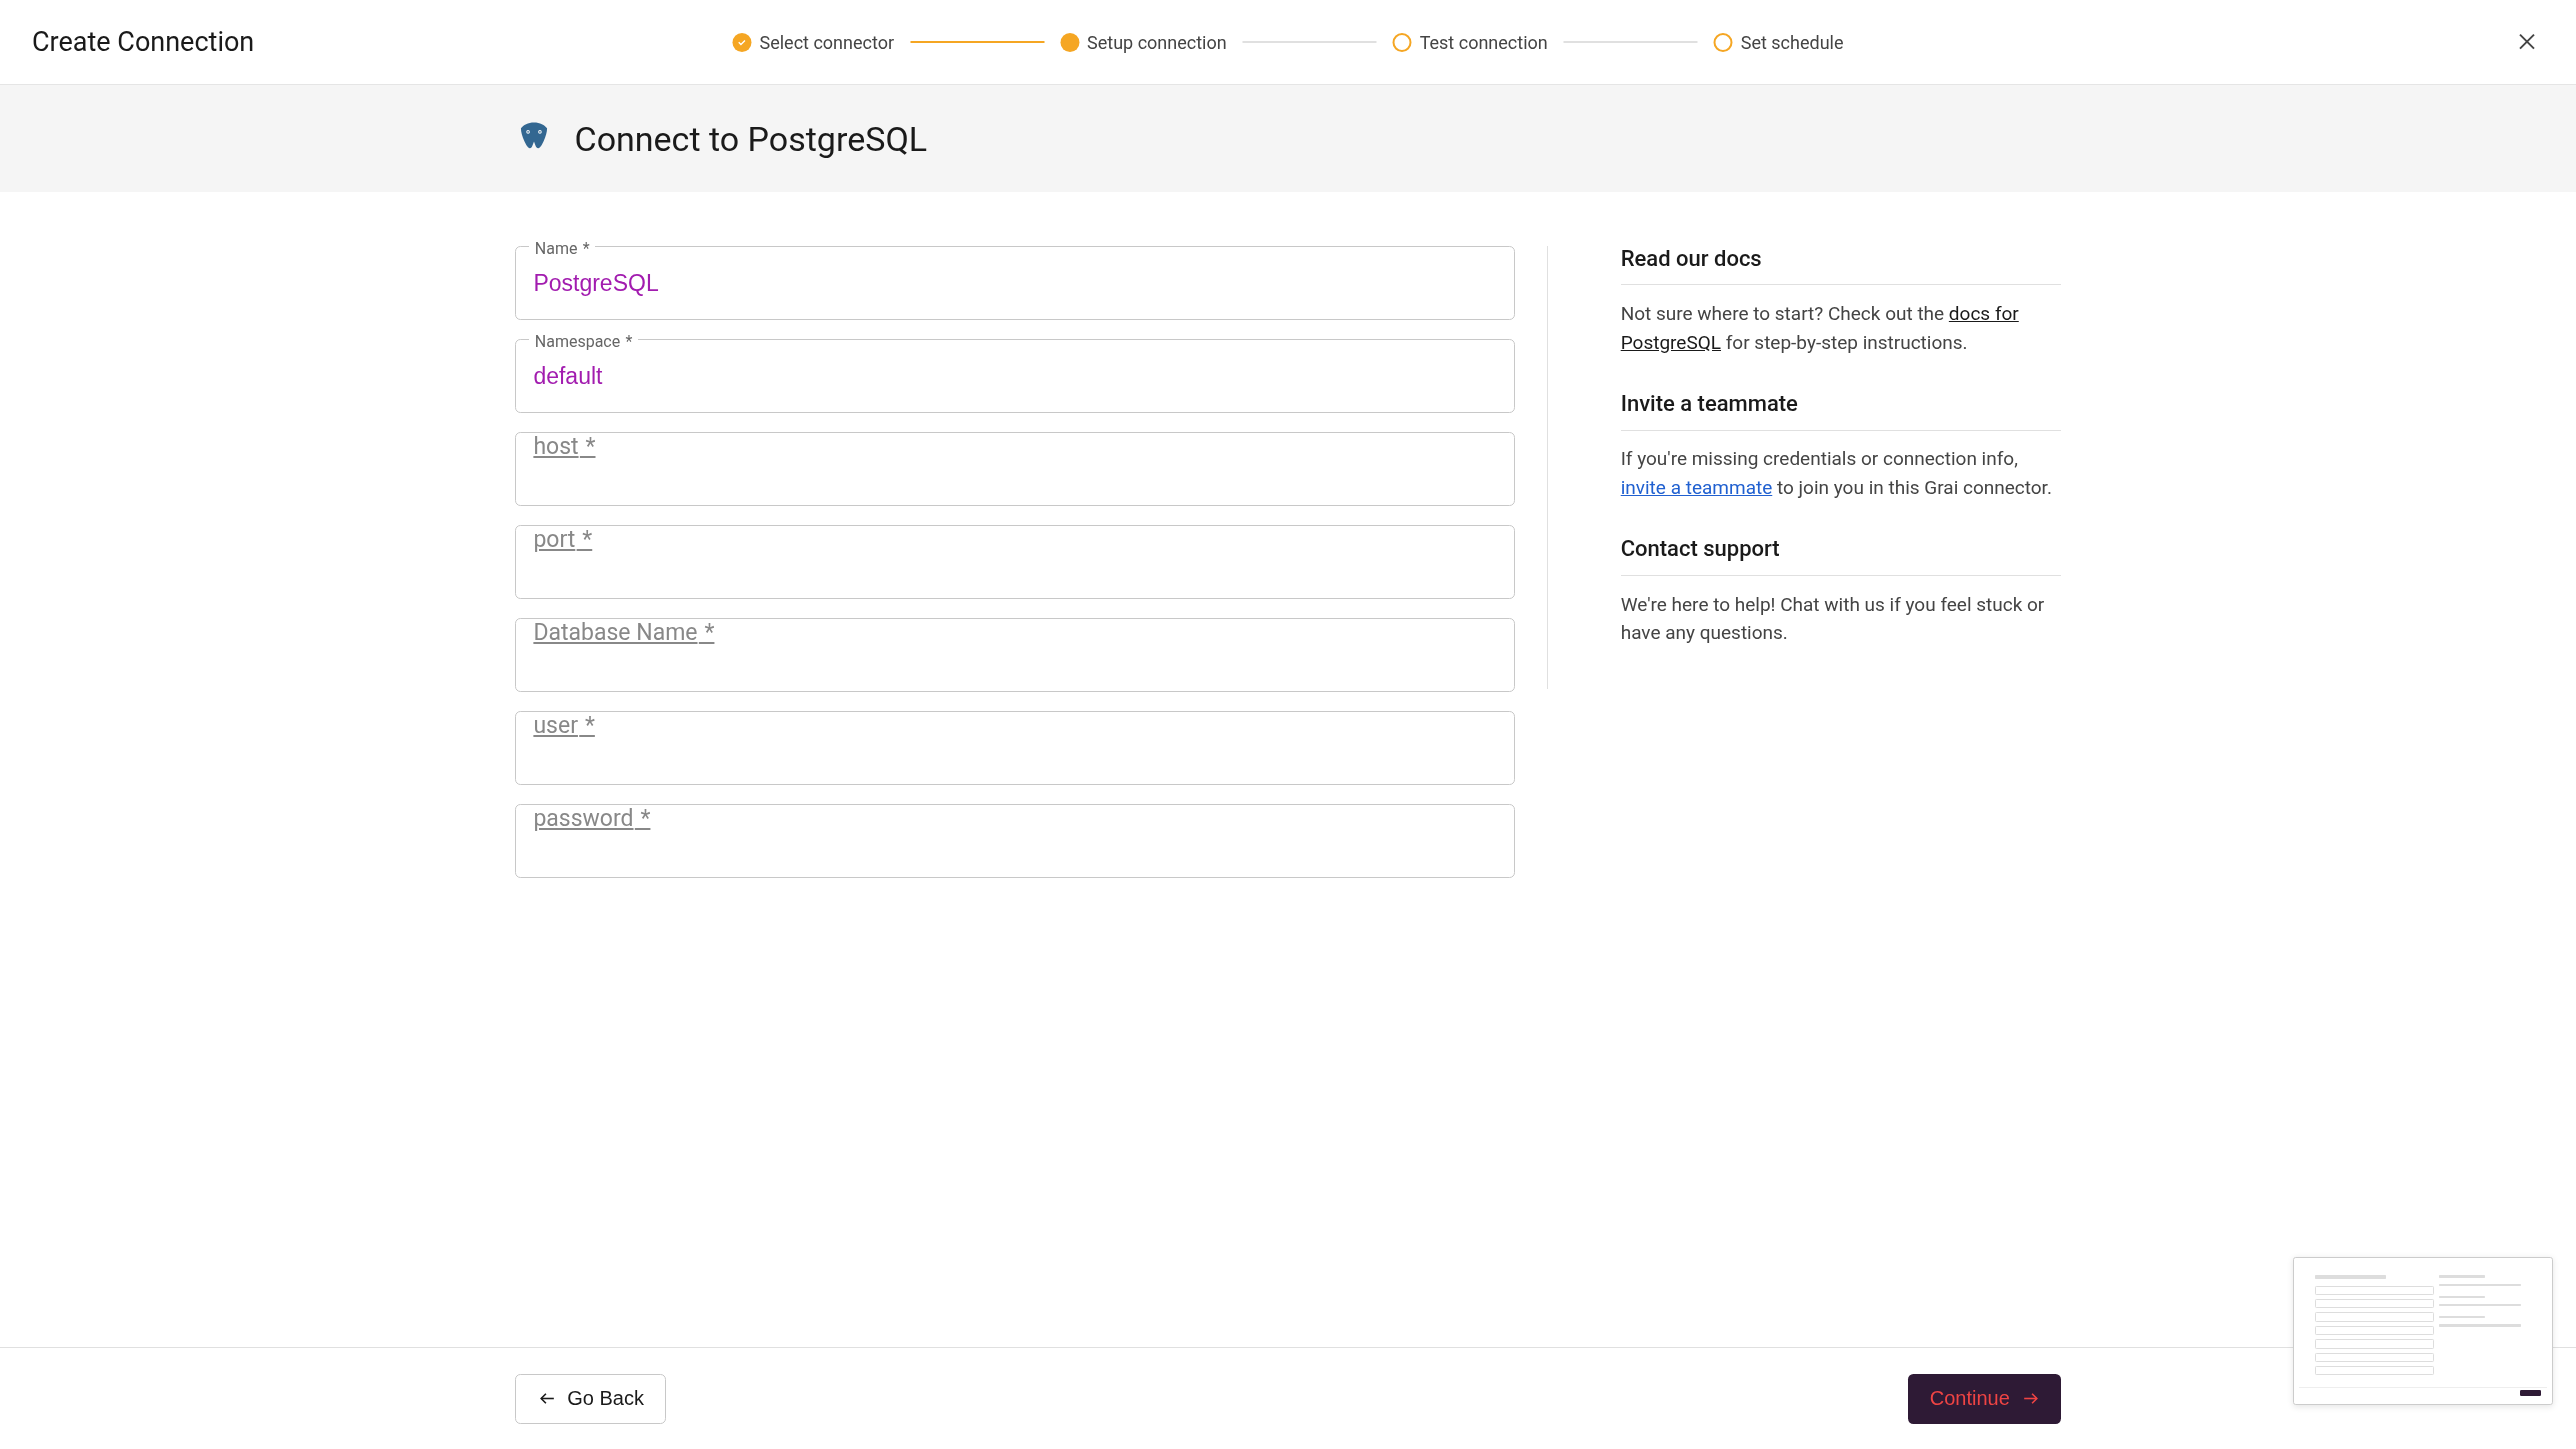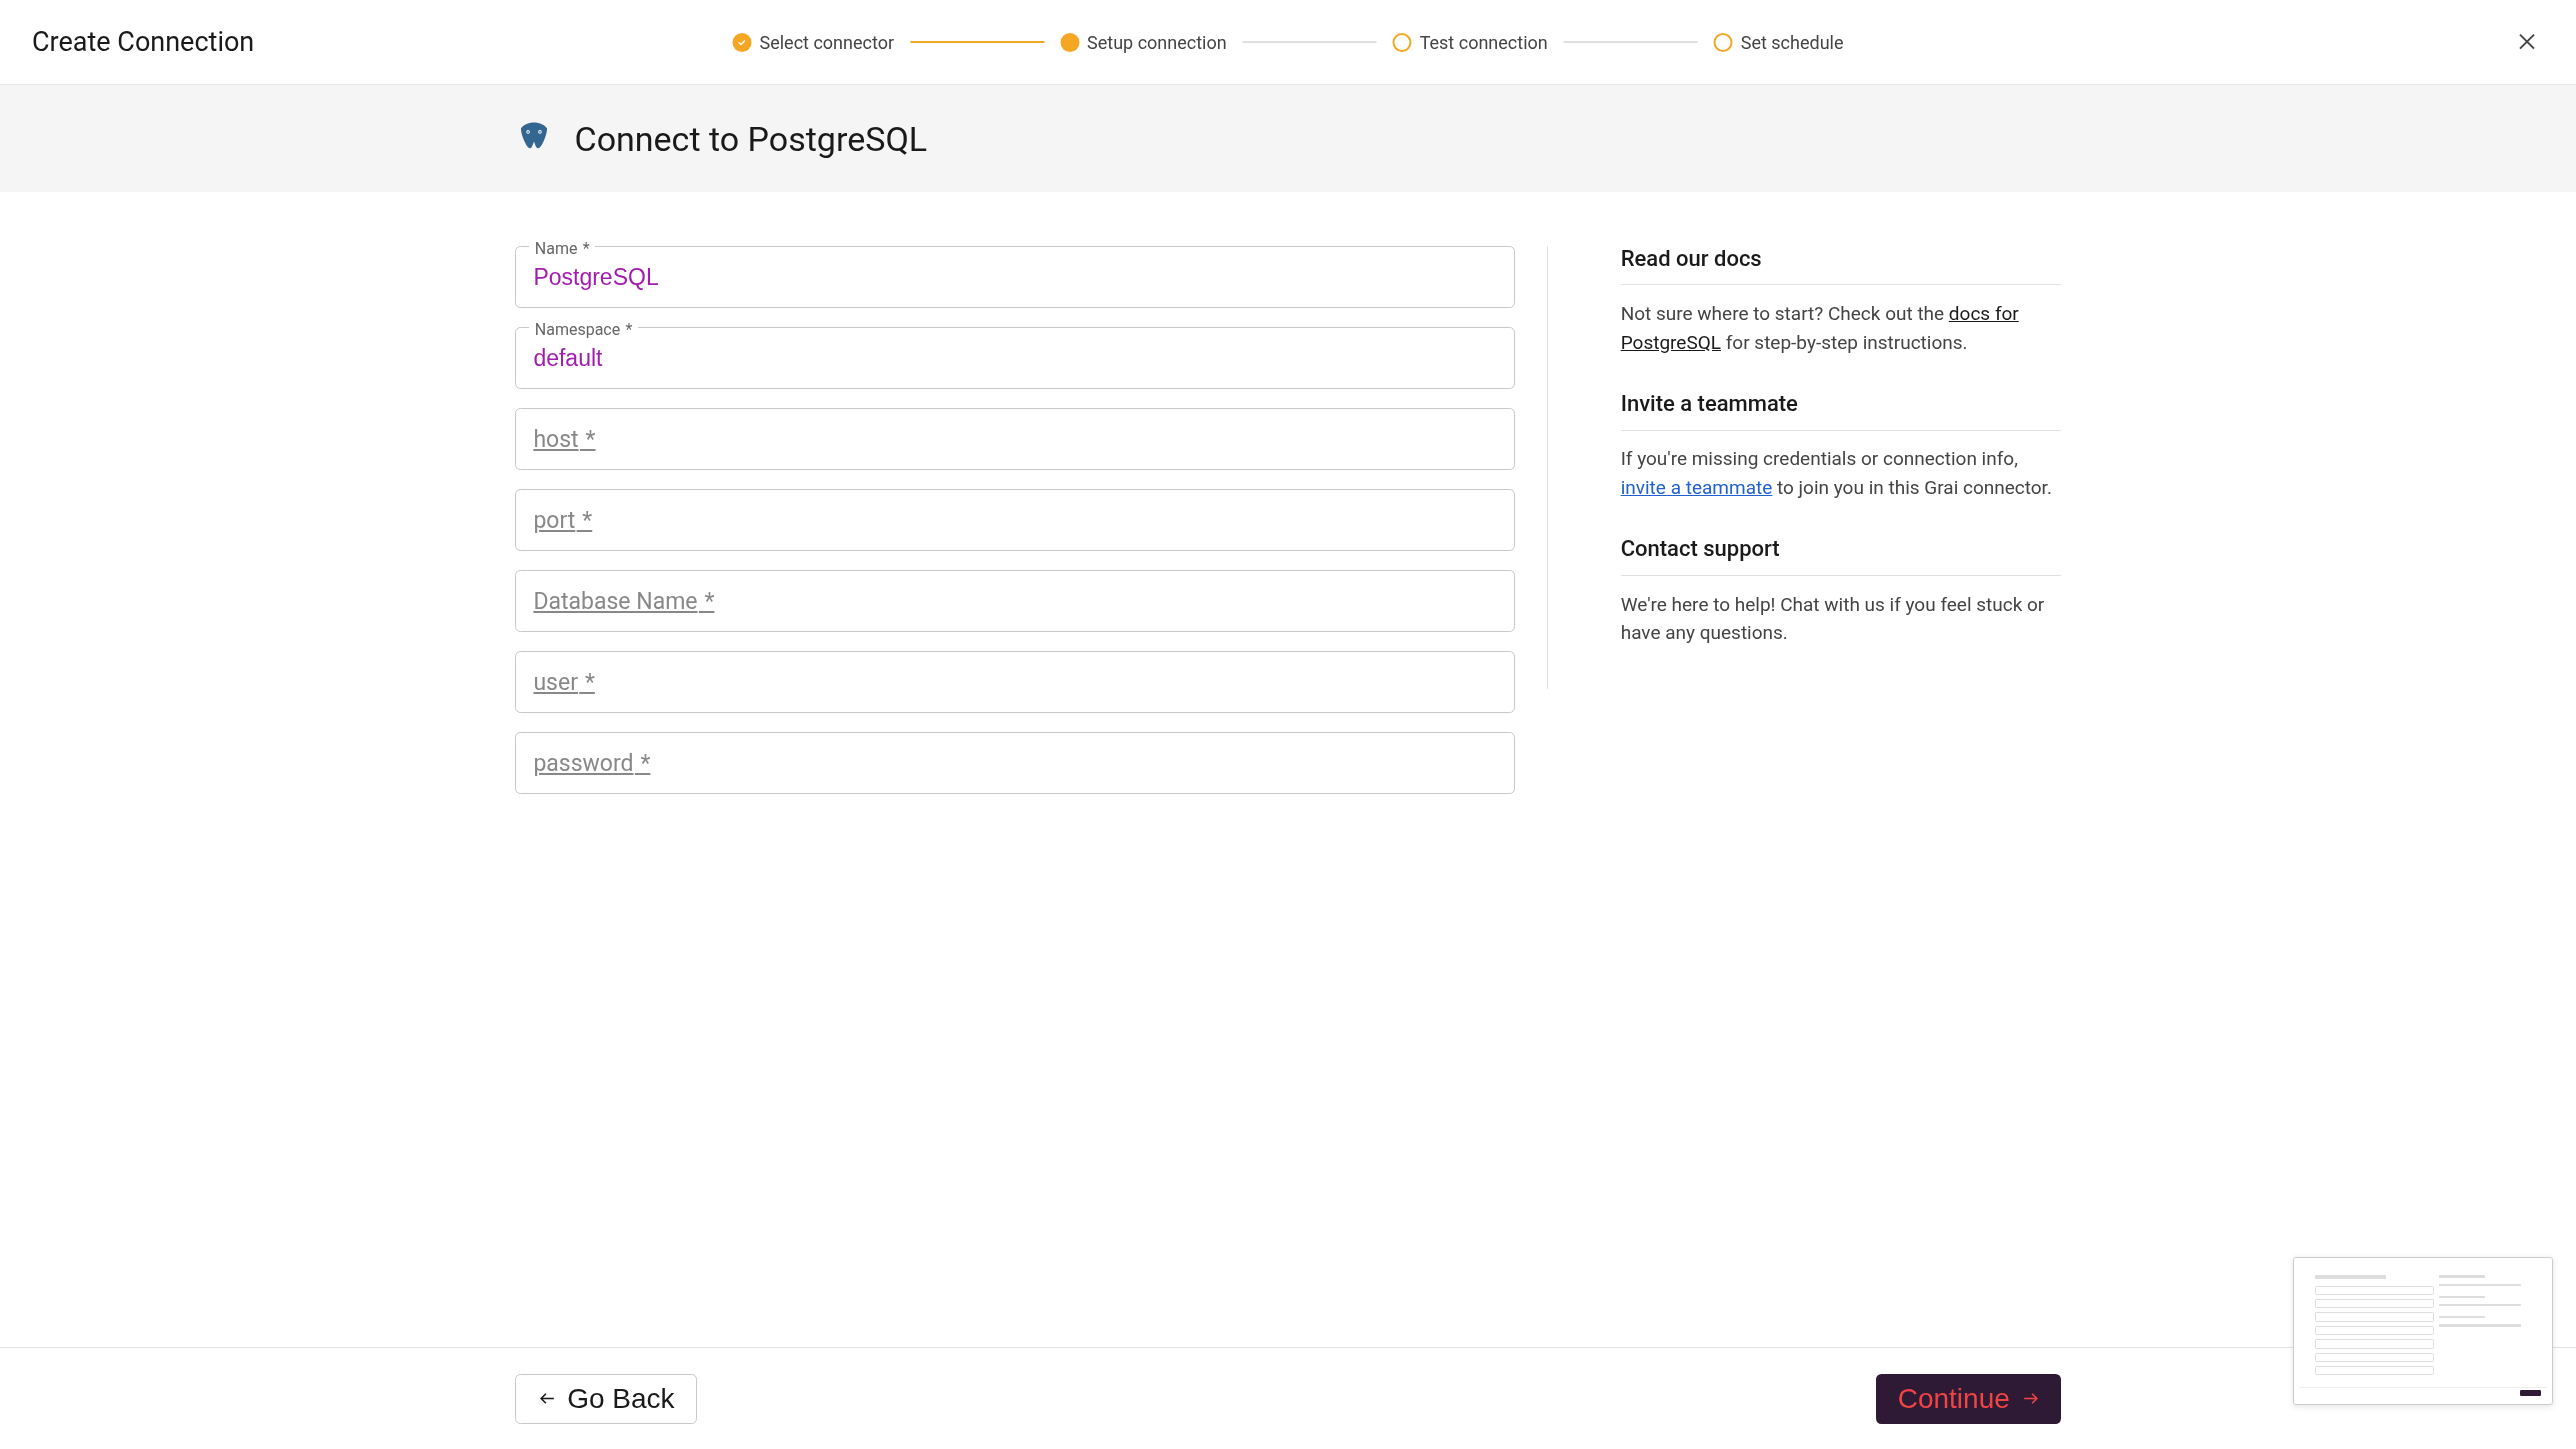--- a/index.html
+++ b/index.html
@@ -137,23 +137,22 @@
       padding-left: 0;
     }
     
     .field {
       position: relative;
       margin-bottom: 19px;
     }
     .field-outline {
       border: 0.7px solid #c8c8c8;
       border-radius: 5.4px;
-      height: 62px;
-      display: flex;
-      align-items: center;
+      height: 74px;
+      display: flex;
       padding: 0 17.4px;
       position: relative;
     }
     .field-label {
       position: absolute;
       top: -8px;
       left: 13.4px;
       background: #fff;
       padding: 0 5.4px;
       font-size: 16px;
@@ -219,21 +218,21 @@
       justify-content: space-between;
       padding: 0 515px;
     }
     .btn {
       display: flex;
       align-items: center;
       gap: 10.7px;
       padding: 0 21.5px;
       height: 50px;
       border-radius: 5.4px;
-      font-size: 28px;
+      font-size: 20px;
       cursor: pointer;
       border: none;
     }
     .btn-back {
       background: #fff;
       border: 0.7px solid #c8c8c8;
       color: #1a1a1a;
     }
     .btn-back svg {
       width: 19px;

